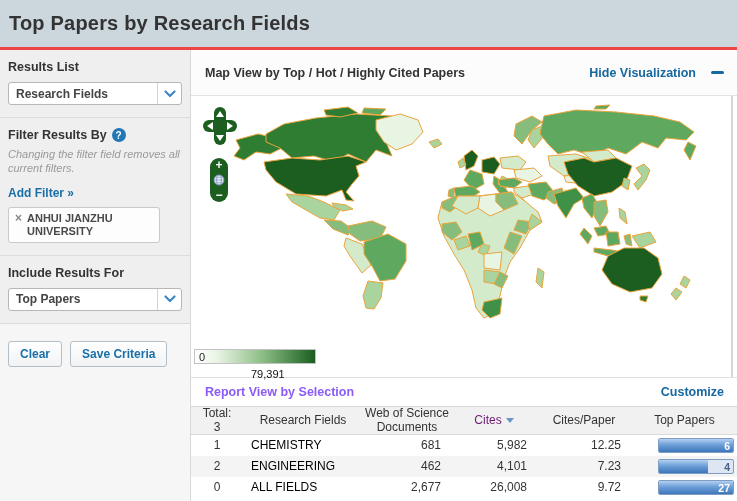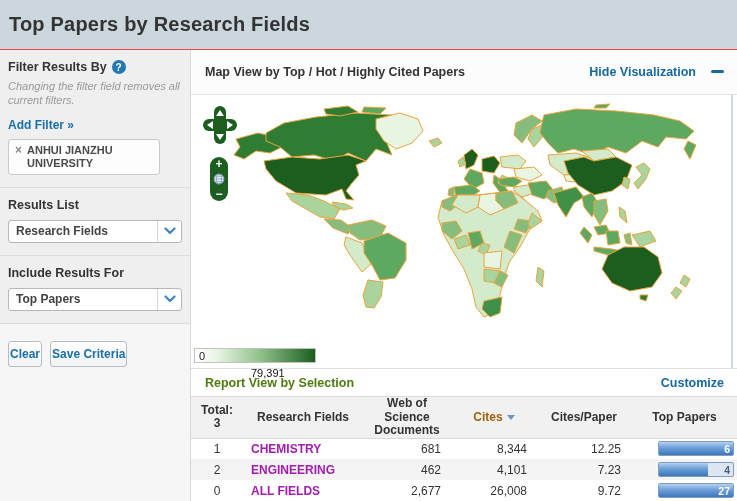--- a/index.html
+++ b/index.html
@@ -1,41 +1,41 @@
 <!DOCTYPE html>
 <html><head>
 <meta charset="utf-8">
 <style>
   * { box-sizing: border-box; margin: 0; padding: 0; }
   html,body { width:737px; height:501px; overflow:hidden; }
   body { font-family:"Liberation Sans", sans-serif; background:#fff; color:#333; }
 
   
-  .page-header { height:50px; background:#ccd6dd; border-bottom:1px solid #ef4444; display:flex; align-items:center; padding:0 9px; }
+  .page-header { height:50px; background:#ccd6dd; border-bottom:3px solid #ef4444; display:flex; align-items:center; padding:0 9px; }
   .page-header h1 { font-size:20px; font-weight:bold; color:#333; letter-spacing:0.2px; }
 
   .content { display:flex; height:451px; }
 
   
   .sidebar { width:190px; flex:0 0 190px; background:#f6f6f6; }
   .sb-block { background:#efefef; border-bottom:1px solid #dcdcdc; padding:10px 8px 12px 8px; }
   .sb-heading { font-size:12.5px; font-weight:bold; color:#333; margin-bottom:8px; }
   .select { height:23px; background:#fff; border:1px solid #b7b7b7; border-radius:3px; display:flex; align-items:center; cursor:pointer; }
   .select .select-text { flex:1; font-size:12px; font-weight:bold; color:#444; padding-left:7px; }
   .select .select-chev { width:24px; height:100%; border-left:1px solid #d4d4d4; display:flex; align-items:center; justify-content:center; }
   .filter-head { display:flex; align-items:center; gap:5px; margin-bottom:6px; }
   .filter-head .sb-heading { margin-bottom:0; }
   .help-icon { width:14px; height:14px; border-radius:50%; background:#2277b5; color:#fff; font-size:10px; font-weight:bold; display:flex; align-items:center; justify-content:center; cursor:pointer; }
   .filter-note { font-size:11px; font-style:italic; color:#999; line-height:1.25; margin-bottom:7px; }
   .add-filter { font-size:12px; font-weight:bold; color:#1a6fa8; cursor:pointer; display:inline-block; margin-bottom:7px; }
   .filter-tag { background:#fdfdfd; border:1px solid #c9c9c9; border-radius:3px; padding:4px 6px; display:flex; gap:5px; width:152px; }
   .tag-x { color:#8a8a8a; font-size:12px; font-weight:bold; line-height:1.1; cursor:pointer; }
   .tag-label { font-size:11px; font-weight:bold; color:#4a4a4a; line-height:1.2; }
   .sb-buttons { padding:17px 8px; display:flex; gap:8px; }
-  .btn { background:linear-gradient(#ffffff,#f1f3f5); border:1px solid #b4bec6; border-radius:3px; padding:5px 1px; font-size:12px; font-weight:bold; color:#1a6fa8; cursor:pointer; font-family:"Liberation Sans",sans-serif; }
+  .btn { background:linear-gradient(#ffffff,#f1f3f5); border:1px solid #b4bec6; border-radius:3px; padding:5px 11px; font-size:12px; font-weight:bold; color:#1a6fa8; cursor:pointer; font-family:"Liberation Sans",sans-serif; }
 
   
   .main { flex:1; border-left:1px solid #d8d8d8; display:flex; flex-direction:column; background:#fff; }
   .map-header { height:46px; background:#fcfcfc; border-bottom:1px solid #e3e3e3; display:flex; align-items:center; padding:0 14px; }
   .map-title { font-size:12.5px; font-weight:bold; color:#333; flex:1; }
   .hide-viz { font-size:12.5px; font-weight:bold; color:#1668a0; cursor:pointer; display:flex; align-items:center; gap:15px; }
   .minus-icon { width:13px; height:3px; background:#1668a0; border-radius:2px; display:inline-block; }
 
   .map-body { position:relative; height:281px; background:#fff; }
   .map-right-edge { position:absolute; right:5px; top:0; bottom:0; width:2px; background:#d2d8dc; }
@@ -46,72 +46,72 @@
   .zoom-pill { position:absolute; left:19px; top:62px; width:18px; height:44px; background:#1b5e20; border-radius:9px; display:flex; flex-direction:column; align-items:center; justify-content:space-between; padding:2px 0; }
   .zoom-btn { color:#fff; font-size:12px; font-weight:bold; line-height:10px; cursor:pointer; }
 
   
   .legend { position:absolute; left:3px; top:253px; width:122px; height:15px; background:linear-gradient(to right,#ffffff,#eaf4e6 18%,#8fc088 55%,#1b5e20); border:1px solid #c2c2c2; }
   .legend-min { position:absolute; left:4px; top:1px; font-size:11px; color:#222; }
   .legend-max { position:absolute; left:56px; top:18px; font-size:11px; color:#111; }
 
   
   .report-header { height:29px; border-top:1px solid #e0e0e0; display:flex; align-items:center; padding:0 14px; }
-  .report-title { font-size:12.5px; font-weight:bold; color:#4d7c0f; flex:1; }
+  .report-title { font-size:12.5px; font-weight:bold; color:#8b5cf6; flex:1; }
   .customize { font-size:12.5px; font-weight:bold; color:#1668a0; cursor:pointer; }
 
   table { border-collapse:collapse; width:547px; table-layout:fixed; }
   col.c-rank{width:52px} col.c-field{width:120px} col.c-docs{width:88px} col.c-cites{width:86px} col.c-cp{width:94px} col.c-top{width:107px}
-  thead th { background:#f1f1f1; border-top:1px solid #d9d9d9; border-bottom:1px solid #d9d9d9; height:28px; font-size:12px; font-weight:bold; color:#333; line-height:1.12; vertical-align:middle; }
-  th.sorted { color:#a16207; }
+  thead th { background:#f1f1f1; border-top:1px solid #d9d9d9; border-bottom:1px solid #d9d9d9; height:28px; font-size:12px; font-weight:normal; color:#333; line-height:1.12; vertical-align:middle; }
+  th.sorted { color:#701a75; }
   .tri-down { display:inline-block; width:0; height:0; border-left:4px solid transparent; border-right:4px solid transparent; border-top:5px solid #6c94c4; margin-left:4px; vertical-align:middle; }
   tbody td { height:21px; font-size:12px; color:#333; vertical-align:middle; }
   tbody tr.alt { background:#f4f4f4; }
   td.rank { text-align:center; }
   td.field { padding-left:8px; }
-  td.field a { color:#a21caf; font-weight:bold; text-decoration:none; cursor:pointer; }
+  td.field a { color:#000000; font-weight:normal; text-decoration:none; cursor:pointer; }
   td.num { text-align:right; padding-right:10px; }
   td.bar-cell { padding-right:4px; }
   .bar-track { position:relative; width:76px; height:15px; margin-left:auto; background:#dde6f2; border:1px solid #7e9cc4; border-radius:2px; overflow:hidden; }
   .bar-fill { height:100%; background:linear-gradient(#b3d0f0,#6d9fd8 45%,#3c76ba); }
   .bar-label { position:absolute; right:3px; top:0; line-height:14px; font-size:10.5px; font-weight:bold; color:#fff; }
   .bar-track.dark-label .bar-label { color:#46618a; }
 </style>
 </head>
 <body>
 
 <div class="page-header">
   <h1>Top Papers by Research Fields</h1>
 </div>
 
 <div class="content">
 
   <aside class="sidebar">
     <section class="sb-block">
-      <div class="filter-head">
-        <div class="sb-heading">Filter Results By</div>
-        <span class="help-icon">?</span>
-      </div>
-      <div class="filter-note">Changing the filter field removes all current filters.</div>
-      <a class="add-filter">Add Filter »</a>
-      <div class="filter-tag">
-        <span class="tag-x">×</span>
-        <span class="tag-label">ANHUI JIANZHU UNIVERSITY</span>
-      </div>
-    </section>
-
-    <section class="sb-block">
       <div class="sb-heading">Results List</div>
       <div class="select">
         <span class="select-text">Research Fields</span>
         <span class="select-chev">
           <svg width="12" height="8" viewBox="0 0 12 8">
               <polyline points="1.5,1.5 6,6 10.5,1.5" fill="none" stroke="#3f88c5" stroke-width="2.2" stroke-linecap="round" stroke-linejoin="round"></polyline>
             </svg>
         </span>
+      </div>
+    </section>
+
+    <section class="sb-block">
+      <div class="filter-head">
+        <div class="sb-heading">Filter Results By</div>
+        <span class="help-icon">?</span>
+      </div>
+      <div class="filter-note">Changing the filter field removes all current filters.</div>
+      <a class="add-filter">Add Filter »</a>
+      <div class="filter-tag">
+        <span class="tag-x">×</span>
+        <span class="tag-label">ANHUI JIANZHU UNIVERSITY</span>
       </div>
     </section>
 
     <section class="sb-block">
       <div class="sb-heading">Include Results For</div>
       <div class="select">
         <span class="select-text">Top Papers</span>
         <span class="select-chev">
           <svg width="12" height="8" viewBox="0 0 12 8">
               <polyline points="1.5,1.5 6,6 10.5,1.5" fill="none" stroke="#3f88c5" stroke-width="2.2" stroke-linecap="round" stroke-linejoin="round"></polyline>
@@ -274,21 +274,21 @@
           </th>
           <th>Cites/Paper</th>
           <th>Top Papers</th>
         </tr>
       </thead>
       <tbody>
         <tr>
           <td class="rank">1</td>
           <td class="field"><a>CHEMISTRY</a></td>
           <td class="num">681</td>
-          <td class="num">8,344</td>
+          <td class="num">5,982</td>
           <td class="num">12.25</td>
           <td class="bar-cell">
             <div class="bar-track">
               <div class="bar-fill" style="width: 100%;"></div>
               <span class="bar-label">6</span>
             </div>
           </td>
         </tr>
         <tr class="alt">
           <td class="rank">2</td>

